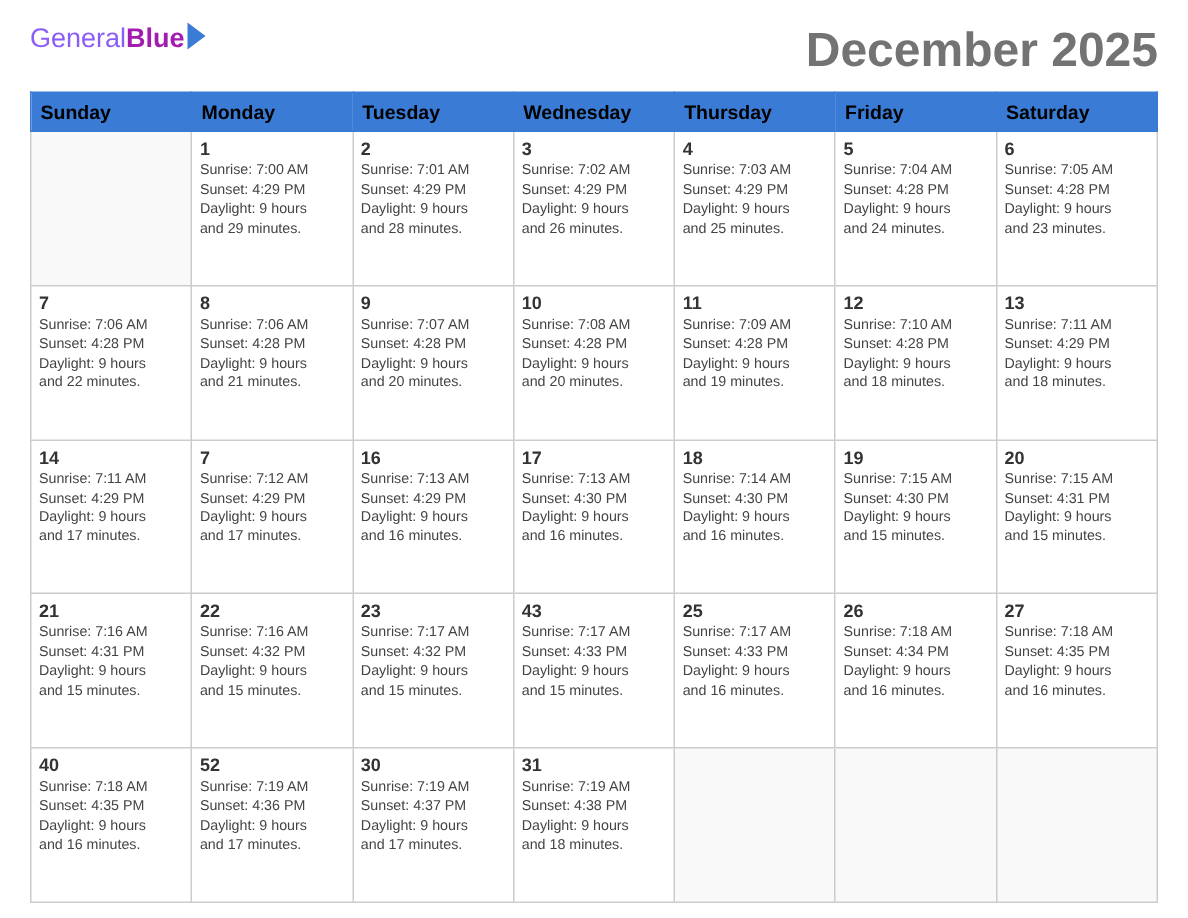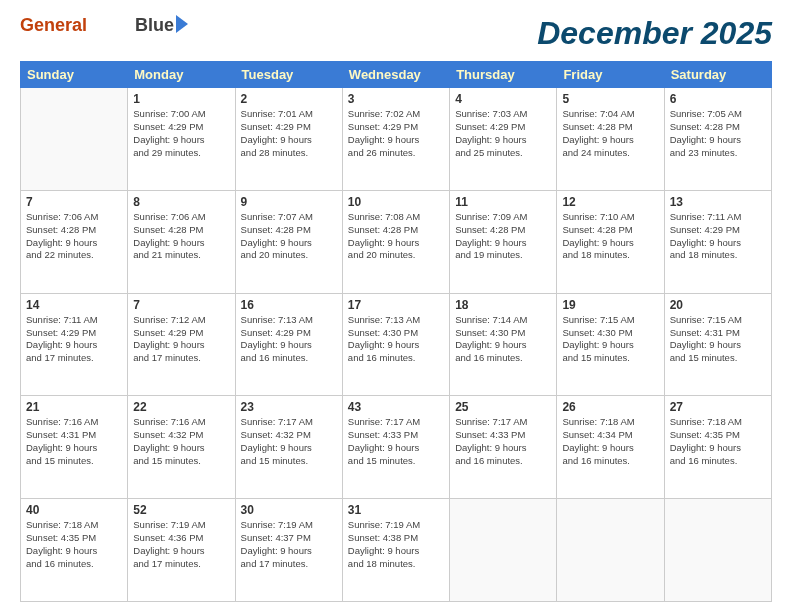--- a/index.html
+++ b/index.html
@@ -29,56 +29,55 @@
       align-items: flex-start;
     }
     .logo-text {
       display: flex;
       align-items: center;
       font-size: 18px;
       font-weight: bold;
       color: #333;
       line-height: 1;
     }
-    .logo-general { color: #c2410c; font-weight: bold; }
-    .logo-blue { color: #404040; font-weight: bold; padding-left: 48px; }
+    .logo-general { color: #8b5cf6; font-weight: normal; }
+    .logo-blue { color: #a21caf; font-weight: bold; }
     .logo-arrow {
       width: 0;
       height: 0;
       border-top: 9px solid transparent;
       border-bottom: 9px solid transparent;
       border-left: 12px solid #3a7bd5;
       margin-left: 2px;
       margin-top: -3px;
     }
     .title-block {
       text-align: right;
     }
     .main-title {
       font-size: 32px;
       font-weight: bold;
-      color: #0c4a6e;
+      color: #737373;
       line-height: 1.1;
-      font-style: italic;
     }
     .sub-title {
       font-size: 15px;
       color: #555;
       margin-top: 2px;
     }
     .calendar {
       flex: 1;
       border: 1px solid #ccc;
       border-collapse: collapse;
       width: 100%;
       table-layout: fixed;
     }
     .calendar th {
       background-color: #3a7bd5;
-      color: #fef9c3;
+      color: #000000;
       font-size: 13px;
       font-weight: bold;
       text-align: left;
       padding: 5px 6px;
       border: 1px solid #3a7bd5;
     }
     .calendar td {
       vertical-align: top;
       border: 1px solid #ccc;
       padding: 4px 5px;

